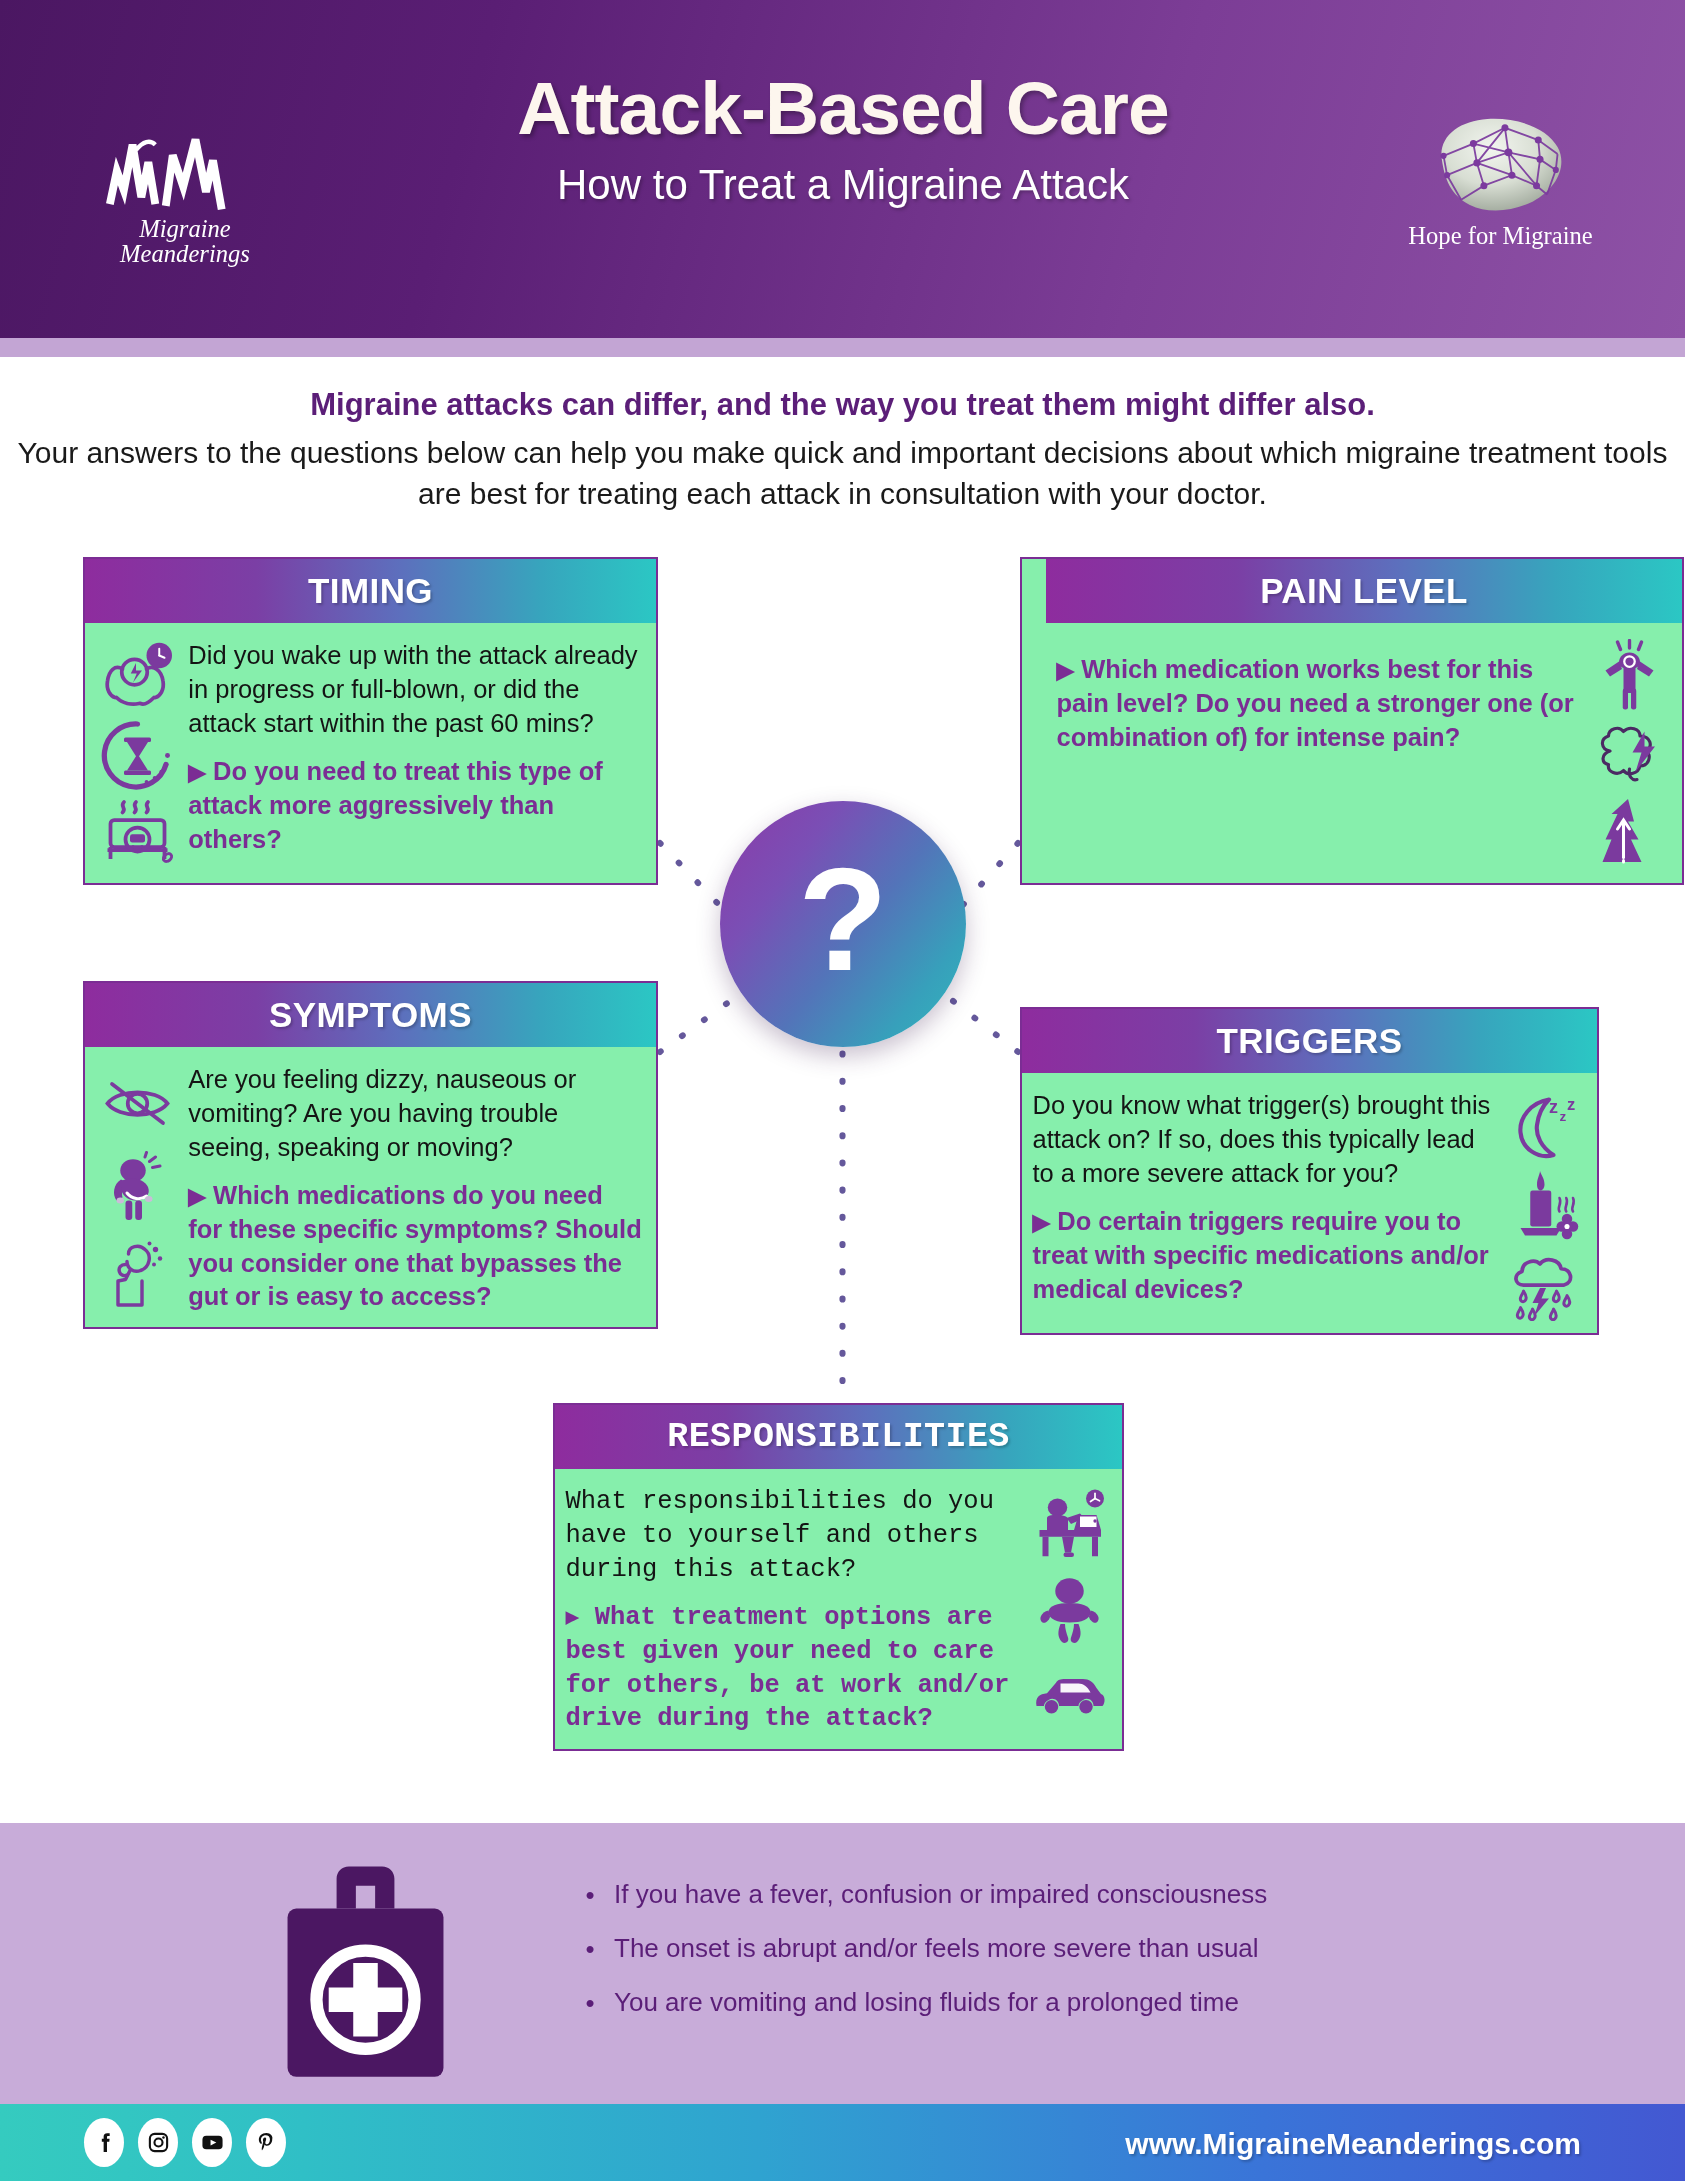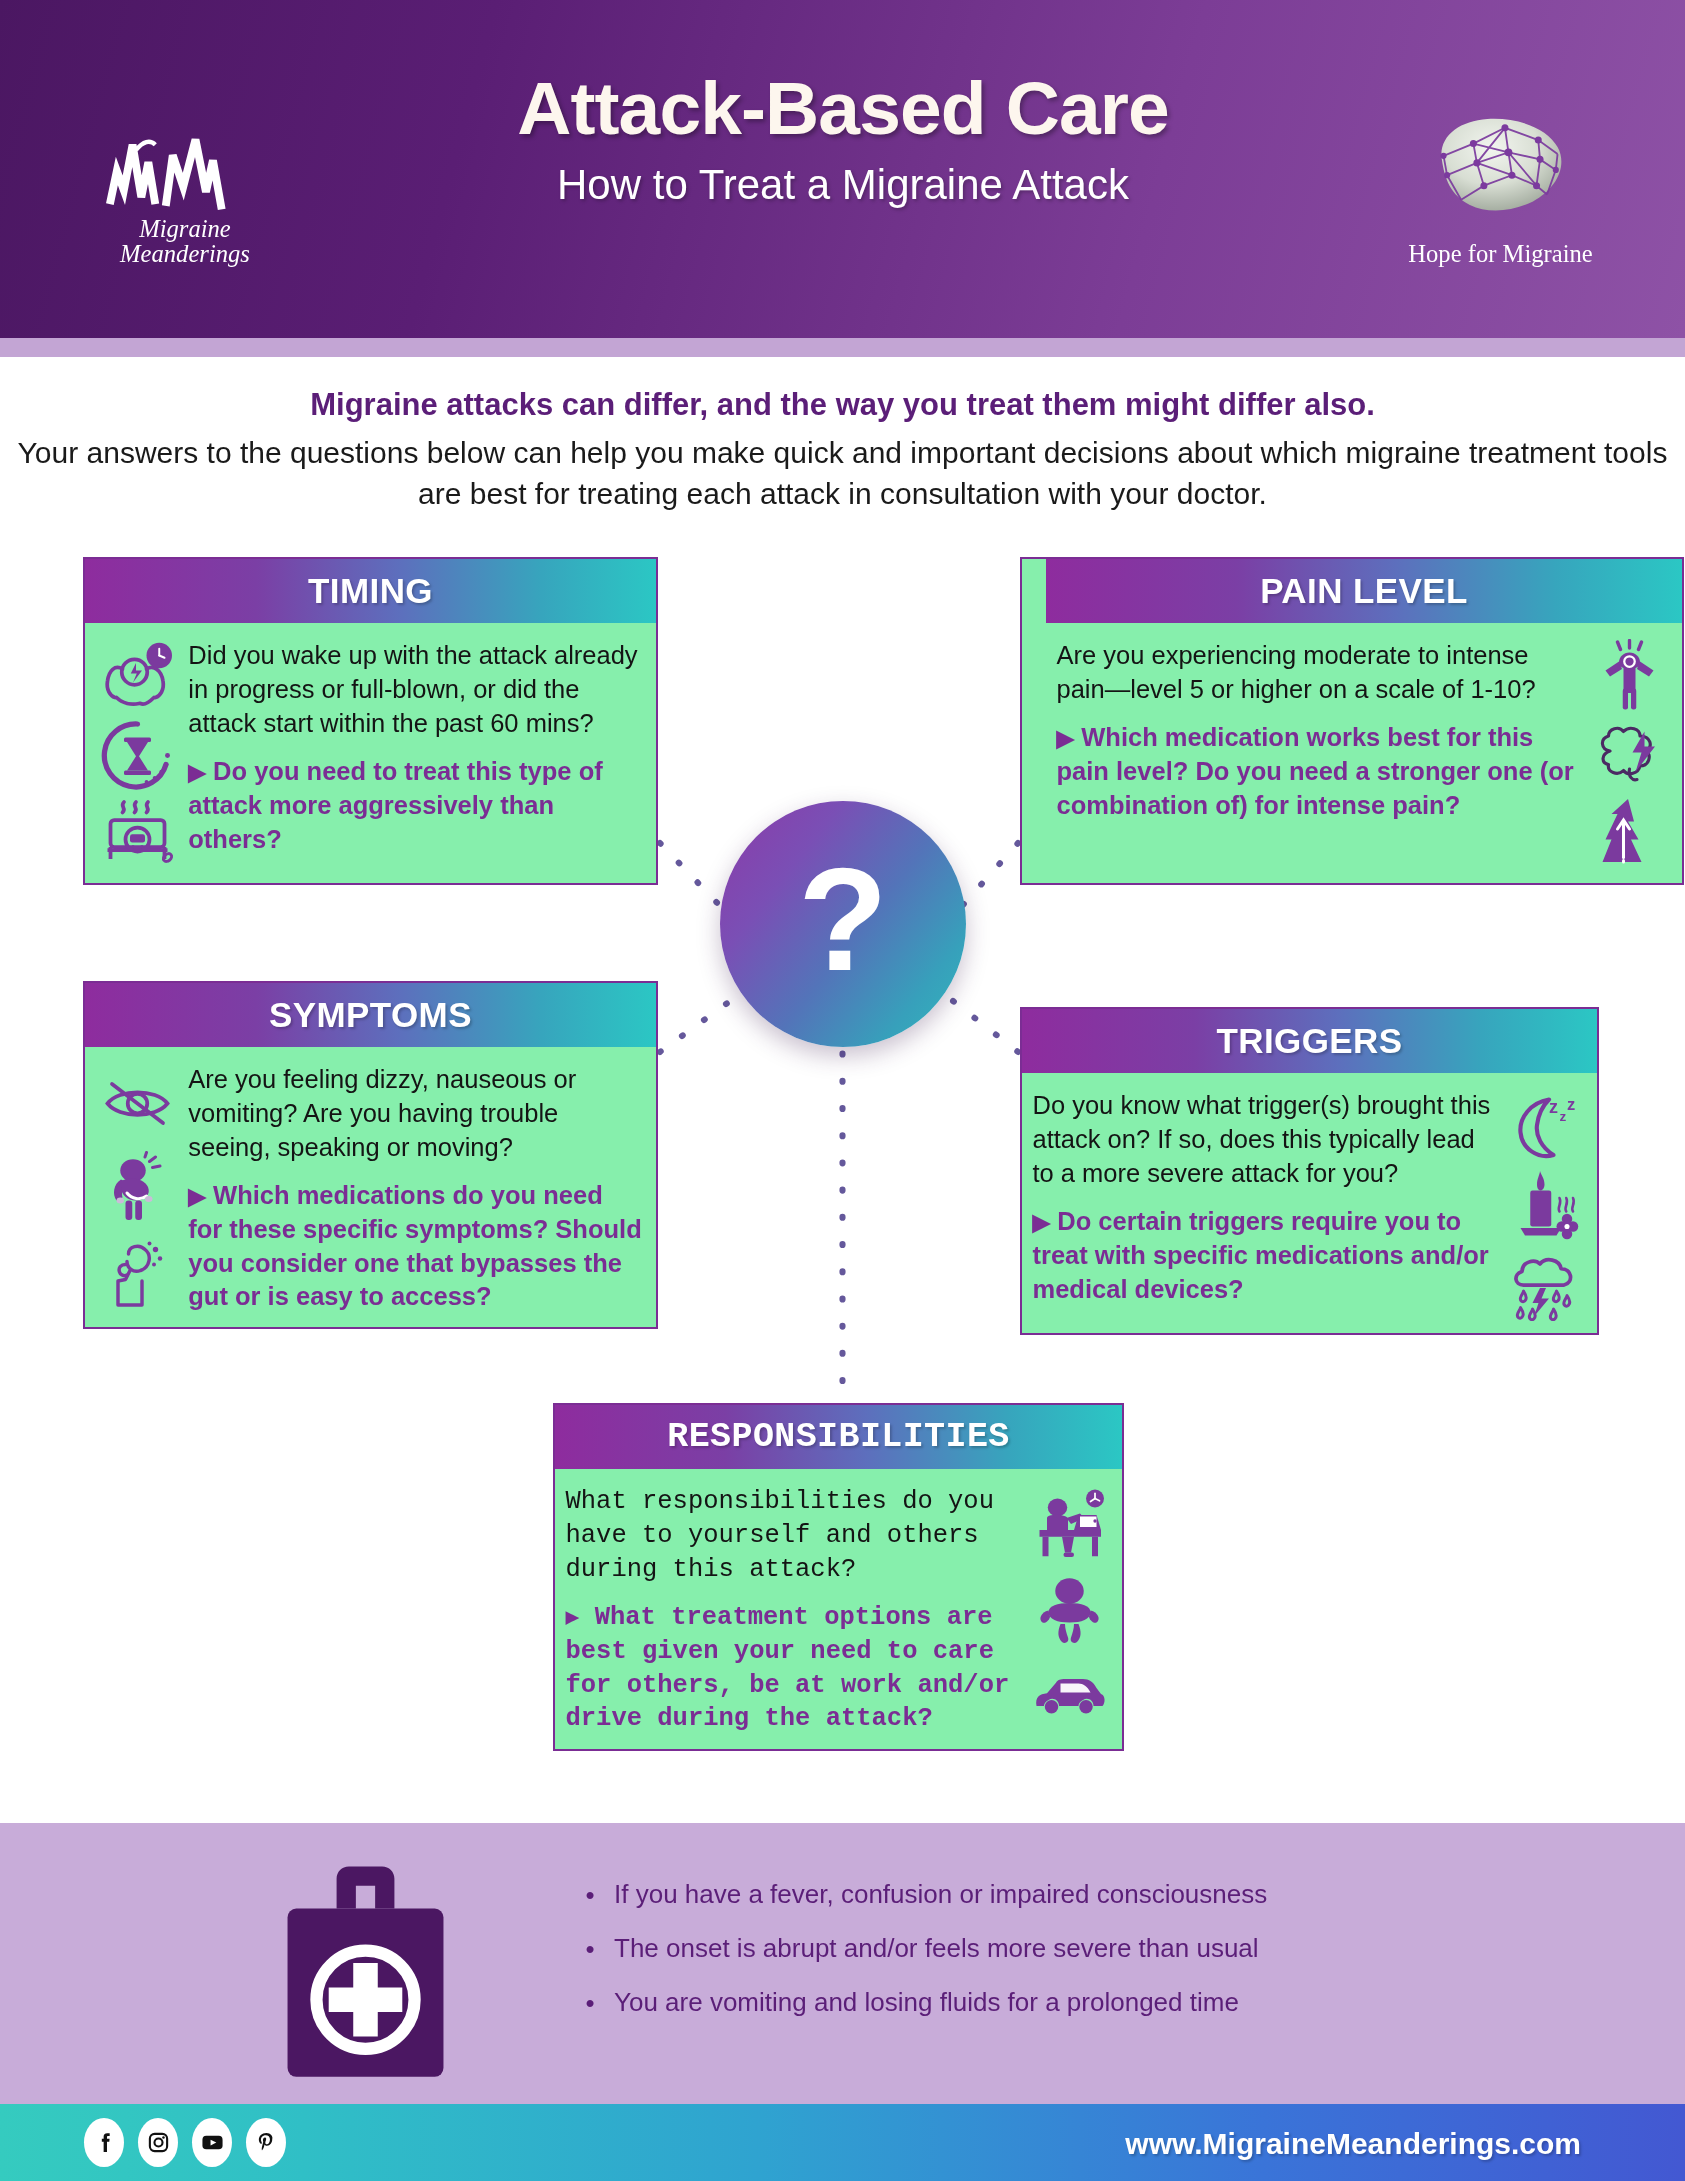--- a/index.html
+++ b/index.html
@@ -37,21 +37,21 @@
   #mm-logo .mark { width: 176px; height: 83px; display: block; }
   #mm-logo .wordmark {
     color: #fff; font-family: "Liberation Serif", serif; font-size: 24.6px;
     line-height: 1.05; margin-top: -3.5px; font-style: italic;
   }
 
   
   #hfm-logo { position: absolute; left: 1404px; top: 105px; width: 193px; text-align: center; }
   #hfm-logo .brain { width: 154px; height: 114px; display: block; margin: 0 auto; }
   #hfm-logo .hfm-text {
-    color: #fff; font-family: "Liberation Serif", serif; font-size: 24.6px; margin-top: 21px;
+    color: #fff; font-family: "Liberation Serif", serif; font-size: 24.6px; margin-top: 3px;
   }
 
   
   #intro { position: absolute; left: 0; top: 386px; width: 1685px; text-align: center; }
   #intro-lead {
     color: #5b1e78; font-size: 31px; font-weight: bold; line-height: 1.2;
   }
   #intro-body {
     color: #1a1a1a; font-size: 30px; line-height: 1.38; margin-top: 8.8px;
   }
@@ -317,21 +317,20 @@
       <svg viewBox="0 0 100 100">
         <path d="M14 88 L26 58 L18 58 L34 24 L26 24 L48 4 L56 34 L48 34 L62 58 L52 58 L66 88 Z" fill="#7b3a9e"></path>
         <g stroke="#ffffff" stroke-width="4" stroke-linecap="round" fill="none">
           <path d="M42 82 L42 34"></path>
           <path d="M34 44 L42 32 L50 44"></path>
           <path d="M42 86 L42 90" stroke-dasharray="2 5"></path>
         </g>
       </svg>
     </div>
     <div class="text-col">
-      <div class="q-plain">Are you experiencing moderate to intense pain—level 5 or higher on a scale of 1-10?</div>
       <div class="q-bold">
         <span class="arw">▶</span>
         <span>Which medication works best for this pain level? Do you need a stronger one (or combination of) for intense pain?</span>
       </div>
     </div>
   </div>
 </div>
 
 <div class="card" id="card-symptoms">
   <div class="card-header">

